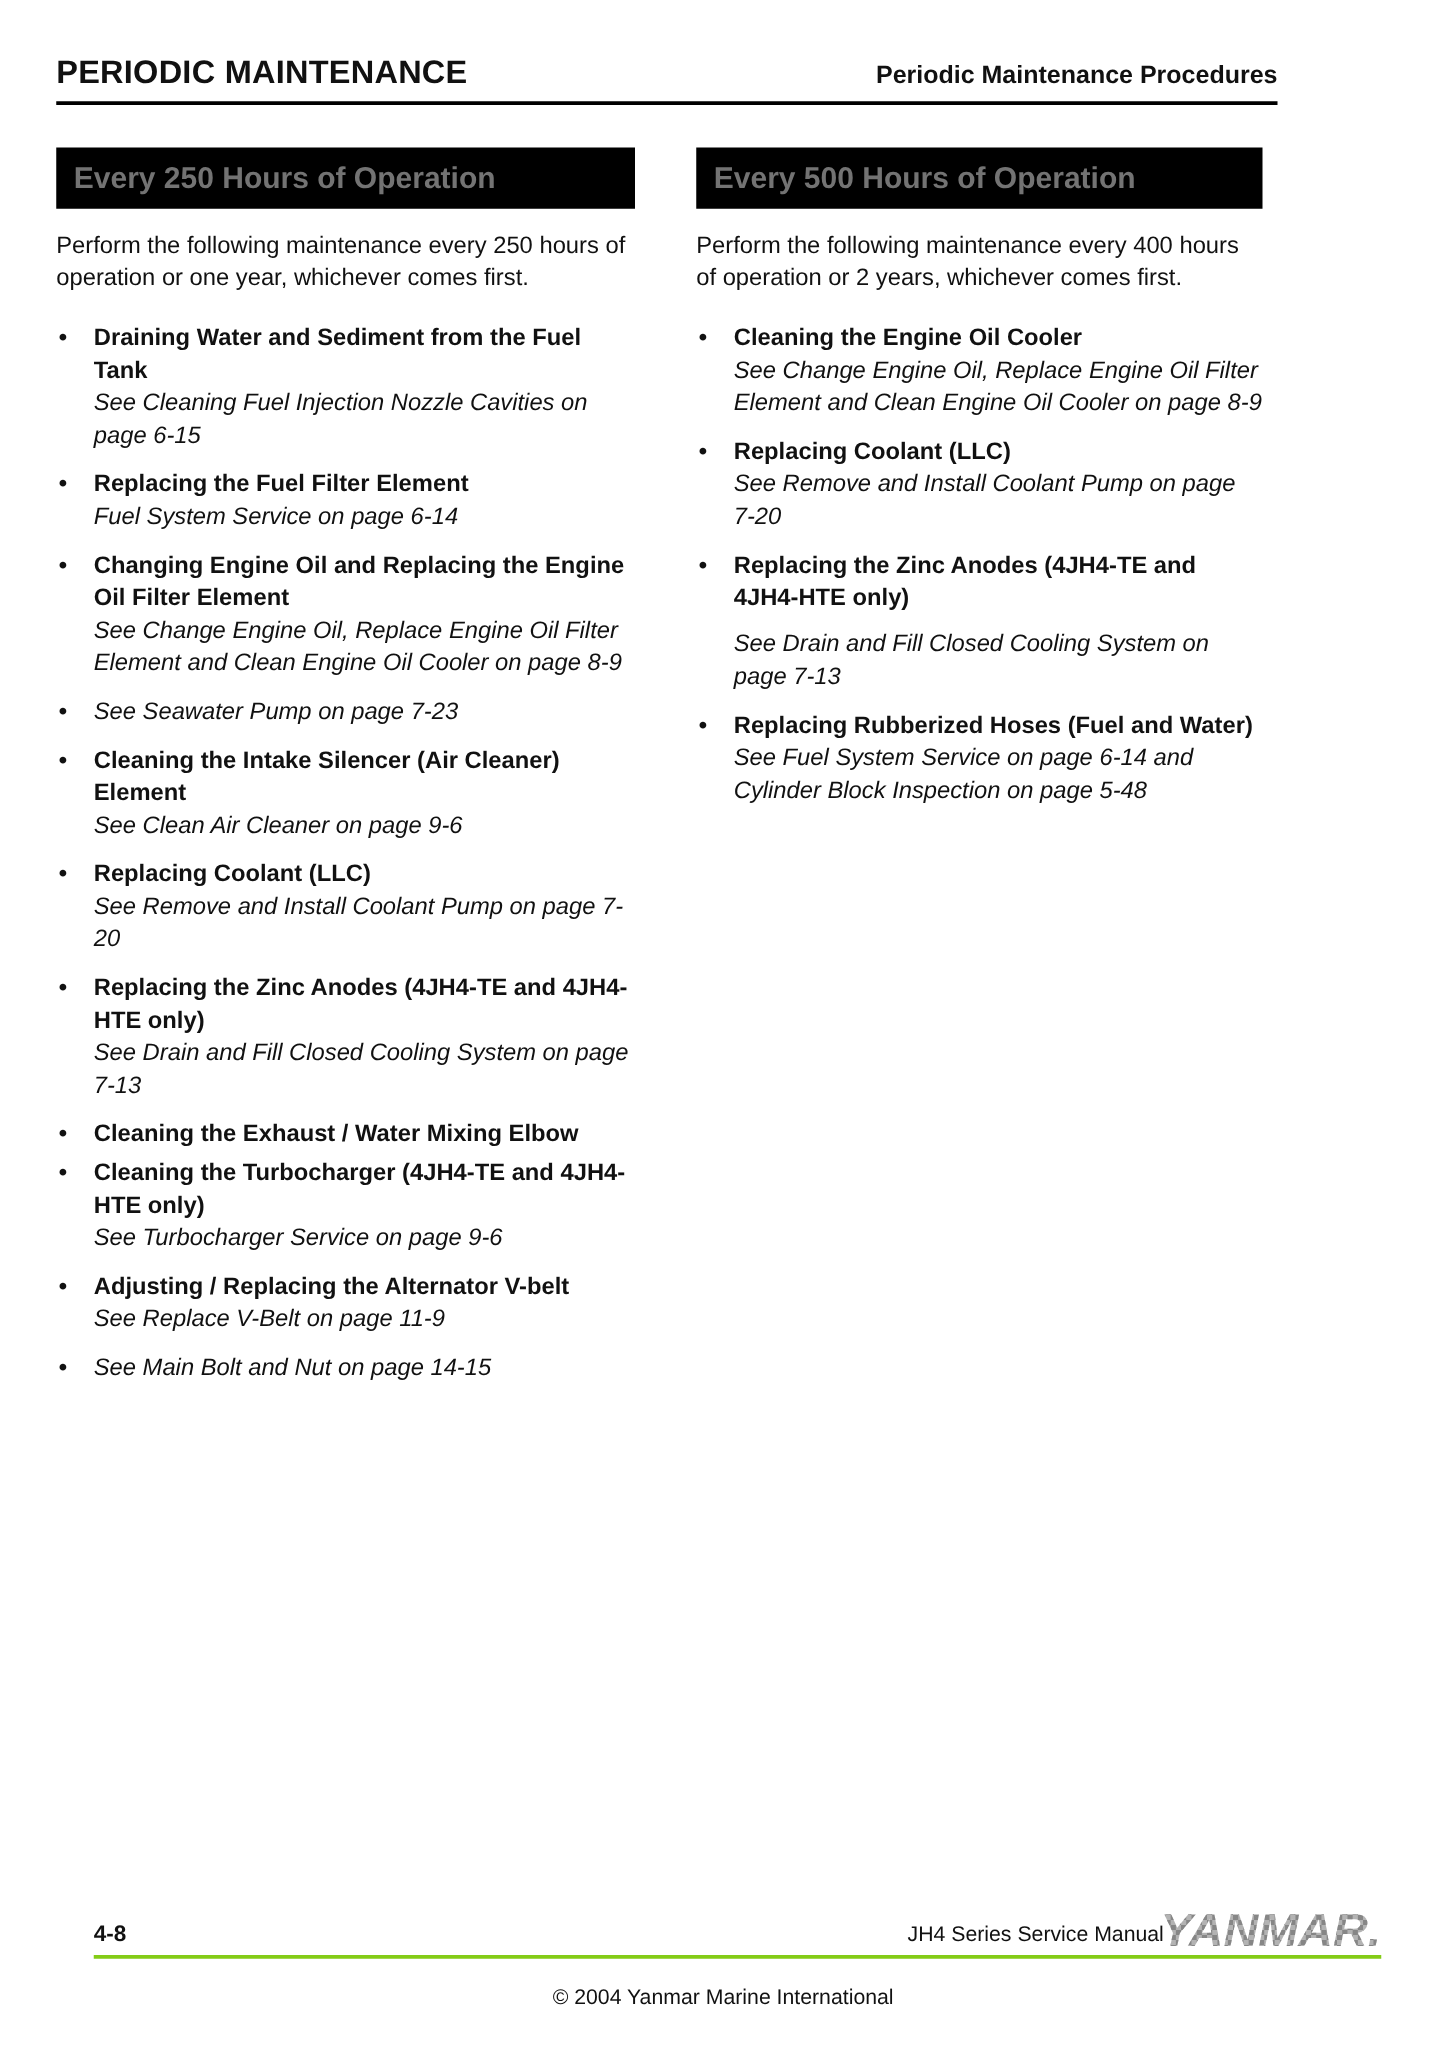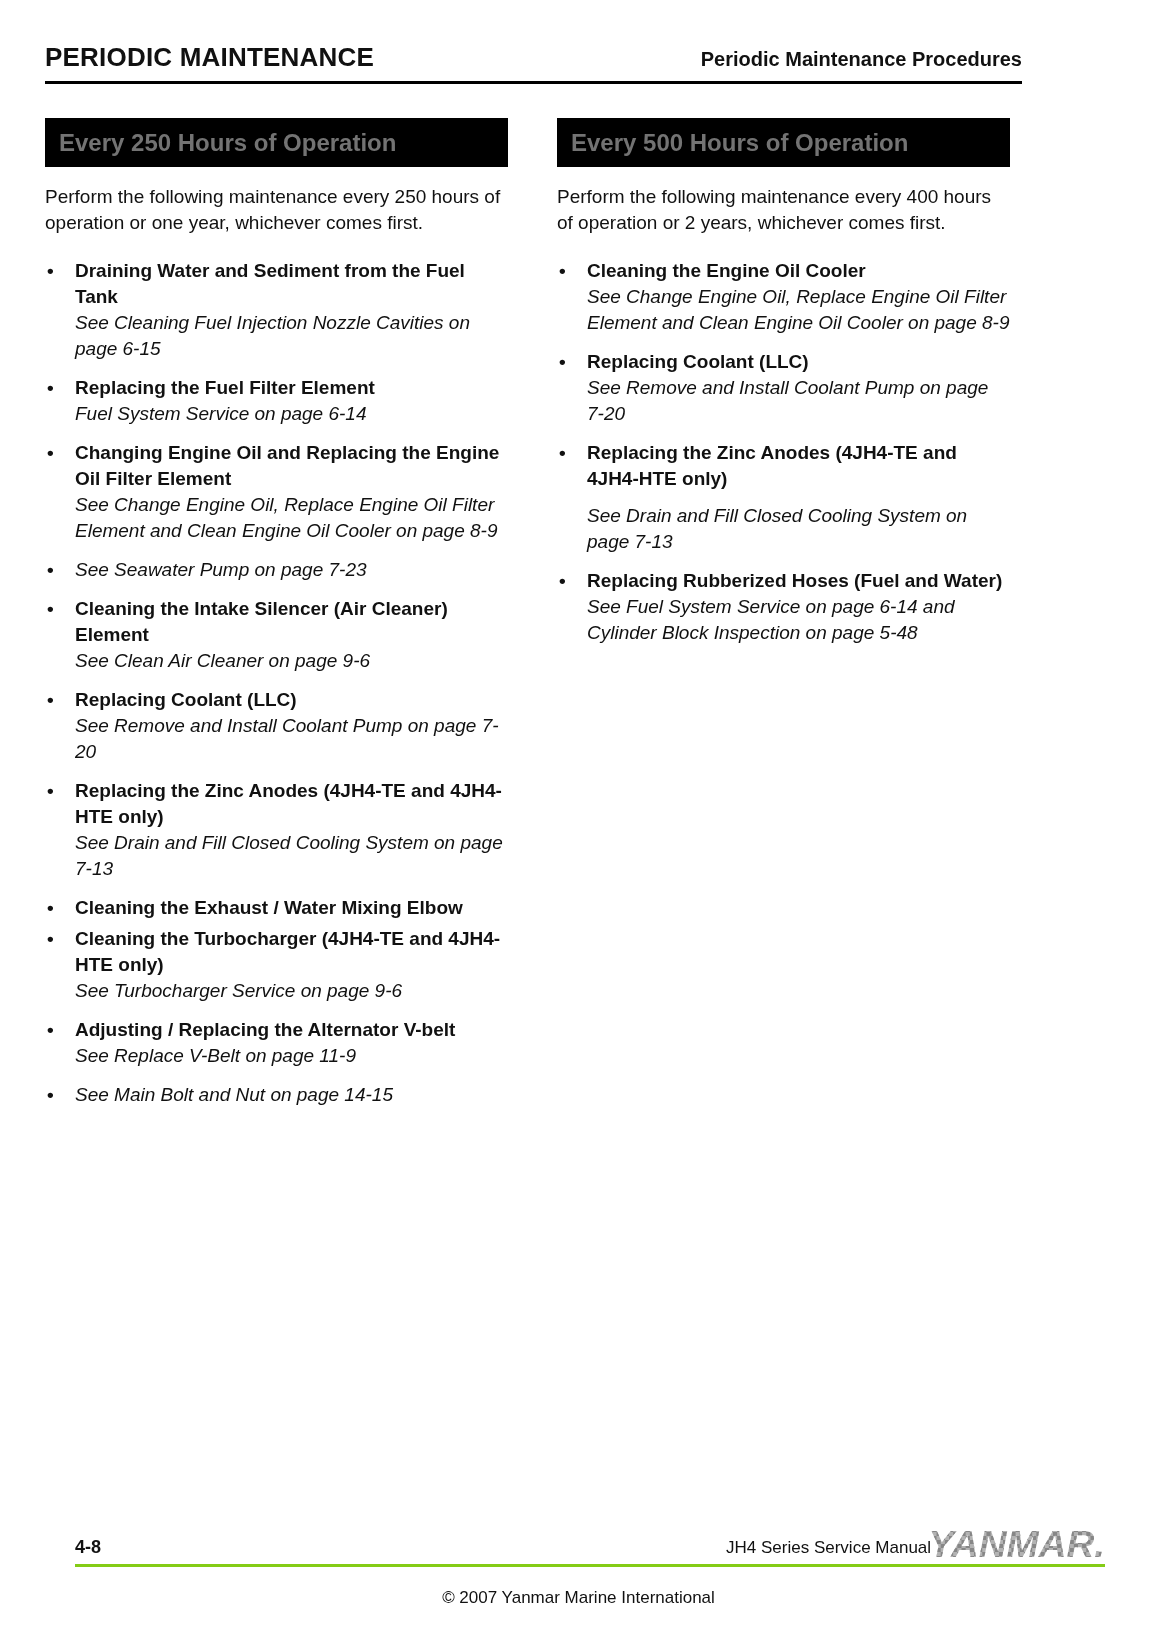--- a/index.html
+++ b/index.html
@@ -231,15 +231,15 @@
   </div>
 
   <div class="ftr">
     <span class="page-num">4-8</span>
     <span class="ftr-right">
       <span class="manual-title">JH4 Series Service Manual</span>
       <span class="logo">YANMAR.</span>
     </span>
   </div>
 
-  <div class="copyright">© 2007 Yanmar Marine International</div>
+  <div class="copyright">© 2004 Yanmar Marine International</div>
 
 </div>
 
 </body></html>

